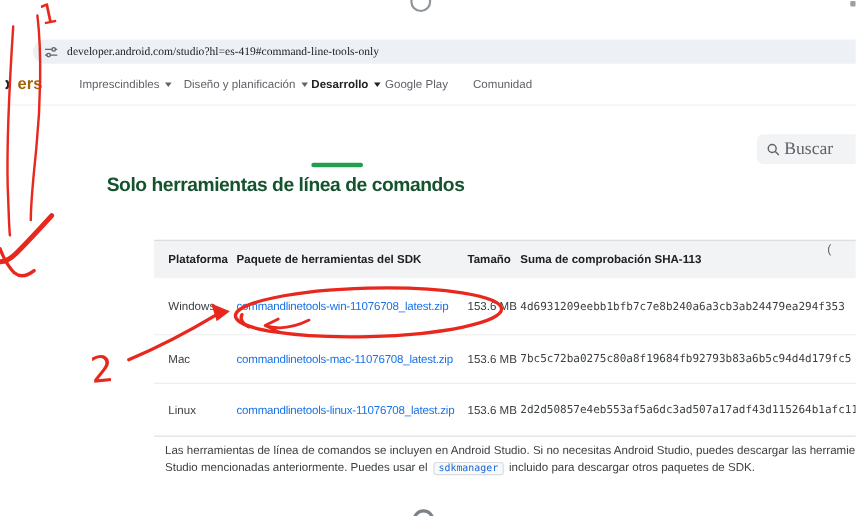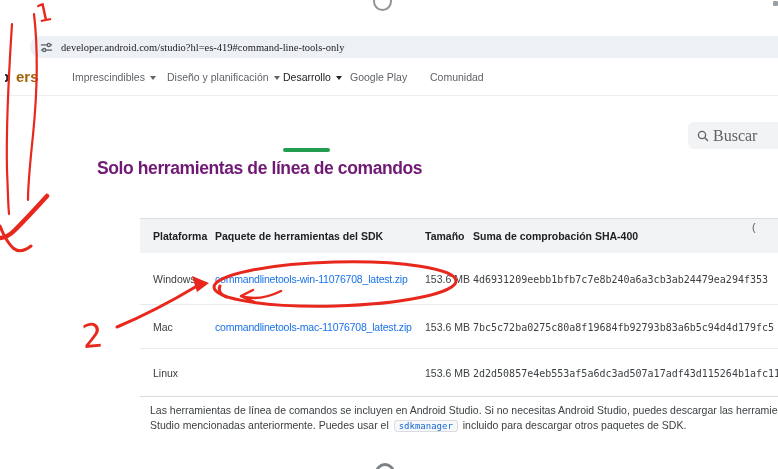--- a/index.html
+++ b/index.html
@@ -15,36 +15,36 @@
   .urlbar svg{margin-left:10px;flex:0 0 auto;}
   .url-text{margin-left:8px;font-size:10.5px;color:#202124;white-space:nowrap;font-family:Liberation Serif, serif;}
 
   
   .nav{position:absolute;left:0;top:60px;width:778px;height:35px;background:#fff;
       border-bottom:1px solid #eeeeee;}
   .wordmark{position:absolute;left:16px;top:8px;font-size:15px;font-weight:600;color:#a16207;}
   .wordmark-clip{position:absolute;left:5px;top:8px;width:11px;height:20px;overflow:hidden;}
   .wordmark-clip span{display:inline-block;margin-left:-5px;font-size:15px;font-weight:600;color:#202124;}
   .navitem{position:absolute;top:11px;font-size:10.5px;color:#5f6368;white-space:nowrap;cursor:pointer;}
-  .navitem.active{color:#202124;font-weight:400;}
+  .navitem.active{color:#202124;font-weight:700;}
   .caret{display:inline-block;width:0;height:0;border-left:3.5px solid transparent;
       border-right:3.5px solid transparent;border-top:4px solid #5f6368;margin-left:5px;vertical-align:1px;}
   .navitem.active .caret{border-top-color:#202124;}
   .green-underline{position:absolute;left:283px;top:88px;width:47px;height:3.5px;
       background:#239e50;border-radius:2px;}
   .searchbox{position:absolute;left:688px;top:62px;width:100px;height:27px;background:#f1f3f4;
       border-radius:6px;display:flex;align-items:center;}
   .searchbox svg{margin-left:9px;flex:0 0 auto;}
   .searchbox input{border:0;background:transparent;outline:none;margin-left:2px;width:55px;
       font-size:16px;color:#5f6368;font-family:Liberation Serif, serif;}
   .searchbox input::placeholder{color:#5f6368;opacity:1;}
 
   
   .page-title{position:absolute;left:97px;top:146px;font-size:17.5px;font-weight:700;
-      letter-spacing:-0.4px;color:#701a75;white-space:nowrap;}
+      letter-spacing:-0.4px;color:#14532d;white-space:nowrap;}
   .dl-table{position:absolute;left:140px;top:218px;width:700px;}
   .thead{position:relative;height:34px;background:#f1f3f4;border-top:1px solid #dadce0;}
   .trow{position:relative;background:#fff;border-bottom:1px solid #e8eaed;}
   .trow:last-of-type{border-bottom:1px solid #dadce0;}
   .cell{position:absolute;top:50%;transform:translateY(-50%);white-space:nowrap;}
   .c1{left:13px;}  .c2{left:75px;}  .c3{left:285px;}  .c4{left:333px;}
   .th{font-size:10.5px;font-weight:600;color:#202124;}
   .plat{font-size:10.5px;color:#3c4043;}
   .pkg-link{font-size:10.5px;letter-spacing:-0.2px;color:#1a73e8;text-decoration:none;cursor:pointer;}
   .size{font-size:10.5px;color:#3c4043;}
@@ -116,38 +116,39 @@
     </div>
   </div>
 
   <h1 class="page-title">Solo herramientas de línea de comandos</h1>
 
   <div class="dl-table">
     <div class="thead">
       <span class="cell c1 th">Plataforma</span>
       <span class="cell c2 th">Paquete de herramientas del SDK</span>
       <span class="cell c3 th">Tamaño</span>
-      <span class="cell c4 th">Suma de comprobación SHA-400</span>
+      <span class="cell c4 th">Suma de comprobación SHA-113</span>
       <span class="hdr-frag">(</span>
     </div>
 
     <div class="trow" style="height:51px">
       <span class="cell c1 plat">Windows</span>
       <a class="cell c2 pkg-link">commandlinetools-win-11076708_latest.zip</a>
       <span class="cell c3 size">153.6 MB</span>
       <span class="cell c4 sum">4d6931209eebb1bfb7c7e8b240a6a3cb3ab24479ea294f353</span>
     </div>
     <div class="trow" style="height:43px">
       <span class="cell c1 plat">Mac</span>
       <a class="cell c2 pkg-link">commandlinetools-mac-11076708_latest.zip</a>
       <span class="cell c3 size">153.6 MB</span>
       <span class="cell c4 sum">7bc5c72ba0275c80a8f19684fb92793b83a6b5c94d4d179fc5</span>
     </div>
     <div class="trow" style="height:47px">
       <span class="cell c1 plat">Linux</span>
+      <a class="cell c2 pkg-link">commandlinetools-linux-11076708_latest.zip</a>
       <span class="cell c3 size">153.6 MB</span>
       <span class="cell c4 sum">2d2d50857e4eb553af5a6dc3ad507a17adf43d115264b1afc11</span>
     </div>
   </div>
 
   <div class="note">
     <div class="line">Las herramientas de línea de comandos se incluyen en Android Studio. Si no necesitas Android Studio, puedes descargar las herramientas básicas</div>
     <div class="line">
       <span>Studio mencionadas anteriormente. Puedes usar el</span>
       <span class="code-chip">sdkmanager</span>

